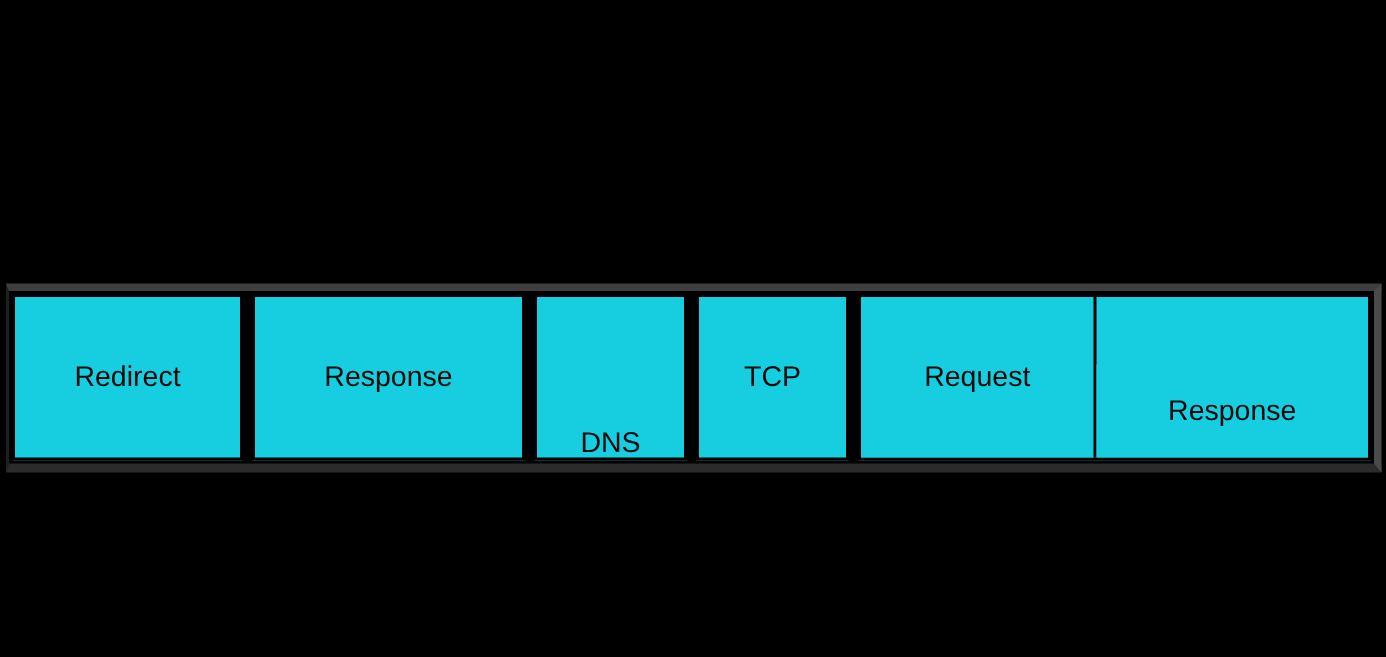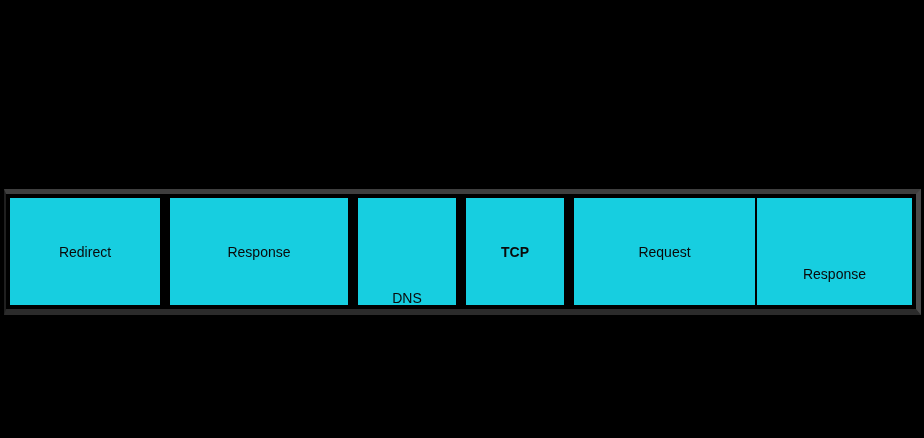--- a/index.html
+++ b/index.html
@@ -36,44 +36,44 @@
   }
   .segment {
     box-sizing: border-box;
     background: var(--segment-fill, #17cee0);
     border: 2px solid var(--segment-border, #000);
     display: flex;
     align-items: center;
     justify-content: center;
   }
   .segment-label {
-    font-size: 14px;
+    font-size: 19px;
     line-height: 1;
     color: var(--label-color, #0a0a0a);
     white-space: nowrap;
   }
   .seg-redirect  { width: 154px; }
   .seg-appcache  { width: 182px; }
   .seg-dns       { width: 102px; align-items: flex-end; }
-  .seg-tcp       { width: 102px; font-weight: bold; }
+  .seg-tcp       { width: 102px; }
   .segment-group {
     box-sizing: border-box;
     flex: 1;
     display: flex;
     align-items: stretch;
     border: 2px solid var(--segment-border, #000);
     background: var(--segment-fill, #17cee0);
   }
   .segment-half {
     display: flex;
     align-items: center;
     justify-content: center;
     background: var(--segment-fill, #17cee0);
   }
-  .half-request  { width: 181px; }
+  .half-request  { width: 155px; }
   .half-response { flex: 1; margin-top: 45px; }
   .pair-divider {
     width: 2px;
     background: var(--segment-border, #000);
   }
 </style>
 </head>
 <body>
 
 <div class="stage">

